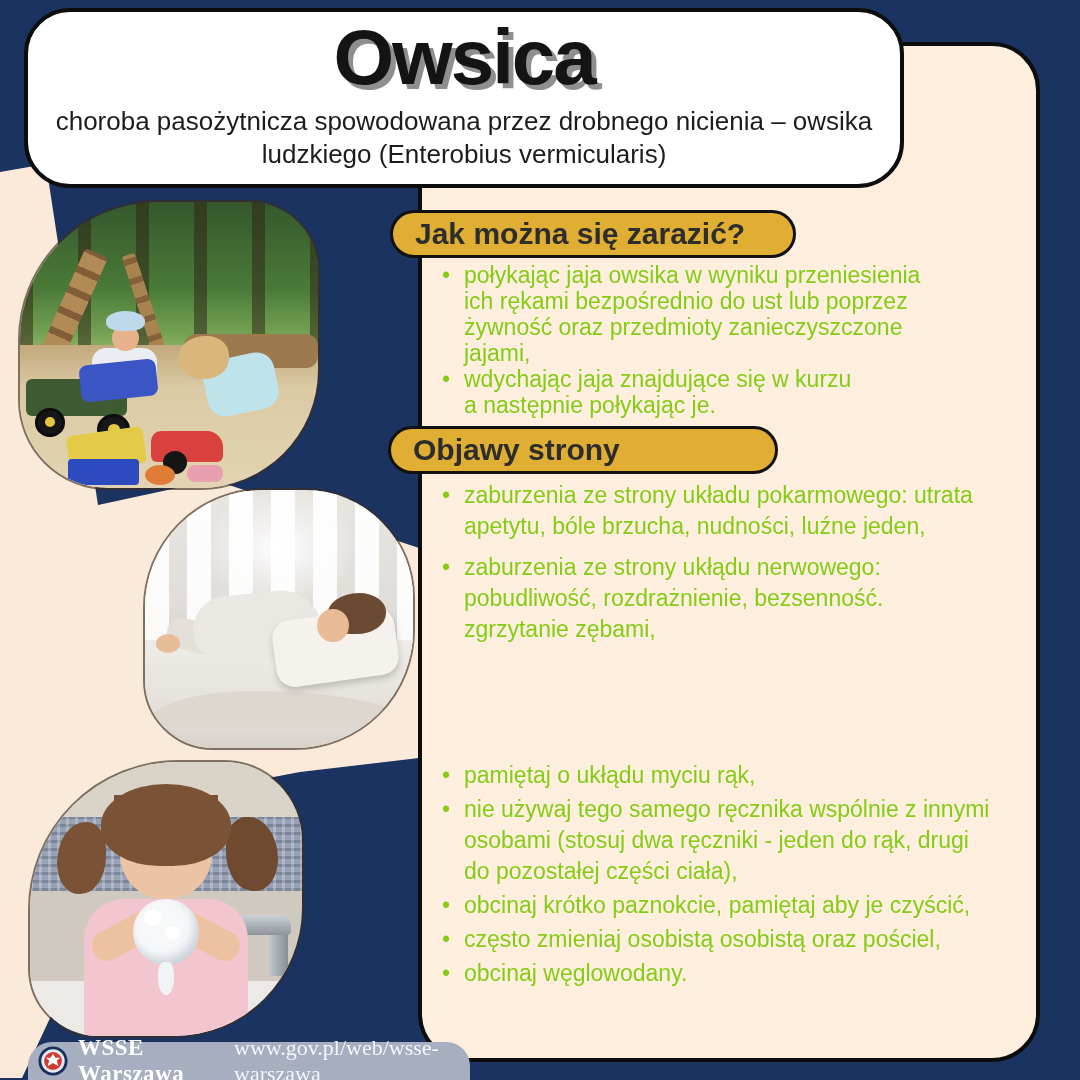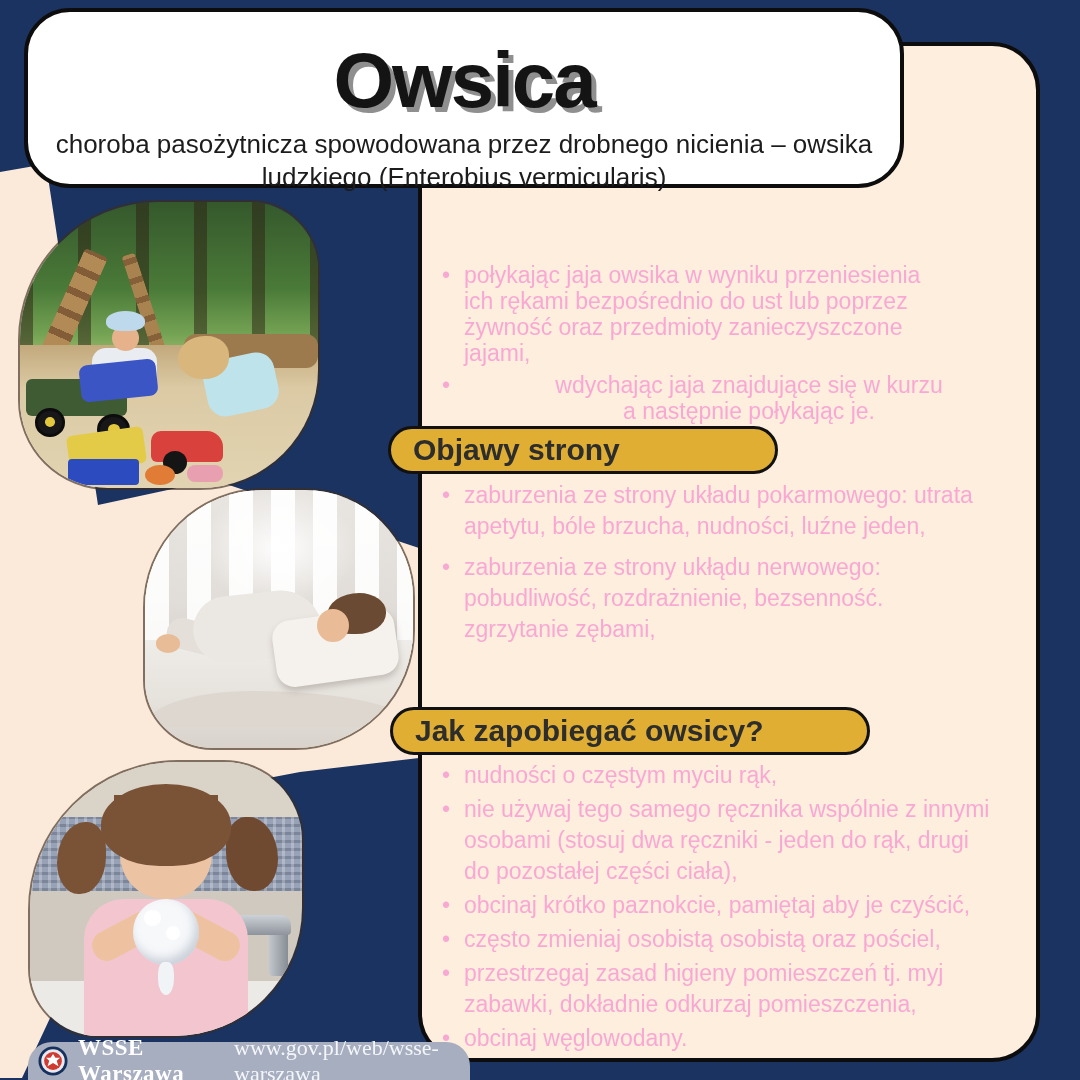--- a/index.html
+++ b/index.html
@@ -12,38 +12,38 @@
     clip-path:polygon(0px 12px,46px 4px,98px 345px,214px 320px,419px 388px,419px 598px,300px 612px,152px 640px,22px 918px,0px 918px);}
 
   
   .panel{left:418px;top:42px;width:622px;height:1020px;background:#fdeede;
          border:4px solid #0d0d0d;border-radius:48px;box-sizing:border-box;z-index:2;}
 
   
   .title-box{left:24px;top:8px;width:880px;height:180px;background:#ffffff;
              border:4px solid #0d0d0d;border-radius:46px;box-sizing:border-box;
              text-align:center;z-index:6;}
-  .title-box h1{margin:23px 0 0 0;font-size:78px;font-weight:700;letter-spacing:-2px;
+  .title-box h1{margin:0 0 0 0;font-size:78px;font-weight:700;letter-spacing:-2px;
                 color:#141414;text-shadow:5px 5px 0 #8f8f8f;}
   .subtitle{margin-top:2px;font-size:26px;line-height:33px;color:#1c1c1c;white-space:pre-line;}
 
   
   .pill{height:48px;background:#dfae33;border:3px solid #111;border-radius:40px;
         box-sizing:border-box;line-height:42px;padding-left:22px;font-size:30px;
         font-weight:700;color:#2d2d2d;z-index:4;}
   .pill1{left:390px;top:210px;width:406px;}
   .pill2{left:388px;top:426px;width:390px;}
   .pill3{left:390px;top:707px;width:480px;}
 
   
-  .bullets{list-style:none;margin:0;padding:0;font-size:23px;color:#f9a8d4;z-index:3;}
+  .bullets{list-style:none;margin:0;padding:0;font-size:23px;color:#84cc16;z-index:3;}
   .bullets li{position:relative;padding-left:30px;white-space:pre-line;}
   .bullets li::before{content:"\2022";position:absolute;left:8px;top:0;}
   .s1{left:434px;top:262px;width:600px;line-height:26px;}
-  .s1 li + li{margin-top:6px;text-align:center;}
+  .s1 li + li{}
   .s2{left:434px;top:480px;width:600px;line-height:31px;}
   .s2 li + li{margin-top:10px;}
   .s3{left:434px;top:760px;width:600px;line-height:31px;}
   .s3 li + li{margin-top:3px;}
 
   
   .photo{overflow:hidden;border:2px solid rgba(62,46,30,.65);box-sizing:border-box;z-index:3;}
   .photo1{left:18px;top:200px;width:302px;height:290px;border-radius:140px 70px 120px 90px;}
   .photo2{left:143px;top:488px;width:272px;height:262px;border-radius:120px 110px 120px 70px;}
   .photo3{left:28px;top:760px;width:276px;height:278px;border-radius:150px 80px 130px 70px;}
@@ -193,49 +193,47 @@
     <div class="abs p3-fringe"></div>
     <div class="abs p3-hair"></div>
     <div class="abs p3-arm-l"></div>
     <div class="abs p3-arm-r"></div>
     <div class="abs p3-foam"></div>
     <div class="abs p3-foam-b1"></div>
     <div class="abs p3-foam-b2"></div>
     <div class="abs p3-drip"></div>
   </div>
 
+  <div class="abs pill pill1">Jak można się zarazić?</div>
   <div class="abs pill pill2">Objawy strony</div>
-  <div class="abs pill pill3">Jak zapobiegać owsicy?</div>
 
   <ul class="abs bullets s1">
     <li>połykając jaja owsika w wyniku przeniesienia
 ich rękami bezpośrednio do ust lub poprzez
 żywność oraz przedmioty zanieczyszczone
 jajami,</li>
     <li>wdychając jaja znajdujące się w kurzu
 a następnie połykając je.</li>
   </ul>
 
   <ul class="abs bullets s2">
     <li>zaburzenia ze strony układu pokarmowego: utrata
 apetytu, bóle brzucha, nudności, luźne jeden,</li>
     <li>zaburzenia ze strony ukłądu nerwowego:
 pobudliwość, rozdrażnienie, bezsenność.
 zgrzytanie zębami,</li>
   </ul>
 
   <ul class="abs bullets s3">
-    <li>nudności o częstym myciu rąk,</li>
+    <li>pamiętaj o ukłądu myciu rąk,</li>
     <li>nie używaj tego samego ręcznika wspólnie z innymi
 osobami (stosuj dwa ręczniki - jeden do rąk, drugi
 do pozostałej części ciała),</li>
     <li>obcinaj krótko paznokcie, pamiętaj aby je czyścić,</li>
     <li>często zmieniaj osobistą osobistą oraz pościel,</li>
-    <li>przestrzegaj zasad higieny pomieszczeń tj. myj
-zabawki, dokładnie odkurzaj pomieszczenia,</li>
     <li>obcinaj węglowodany.</li>
   </ul>
 
   <div class="abs footer-bar">
     <svg class="footer-logo" viewBox="0 0 32 32">
       <circle cx="16" cy="16" r="15.5" fill="#16305e"></circle>
       <circle cx="16" cy="16" r="12.5" fill="#e8eaf0"></circle>
       <circle cx="16" cy="16" r="9.5" fill="#cf3a31"></circle>
       <polygon points="16,8.5 18.6,12.4 23.5,12.4 20,15.8 21.8,21.5 16,18.2 10.2,21.5 12,15.8 8.5,12.4 13.4,12.4" fill="#ffffff"></polygon>
     </svg>

